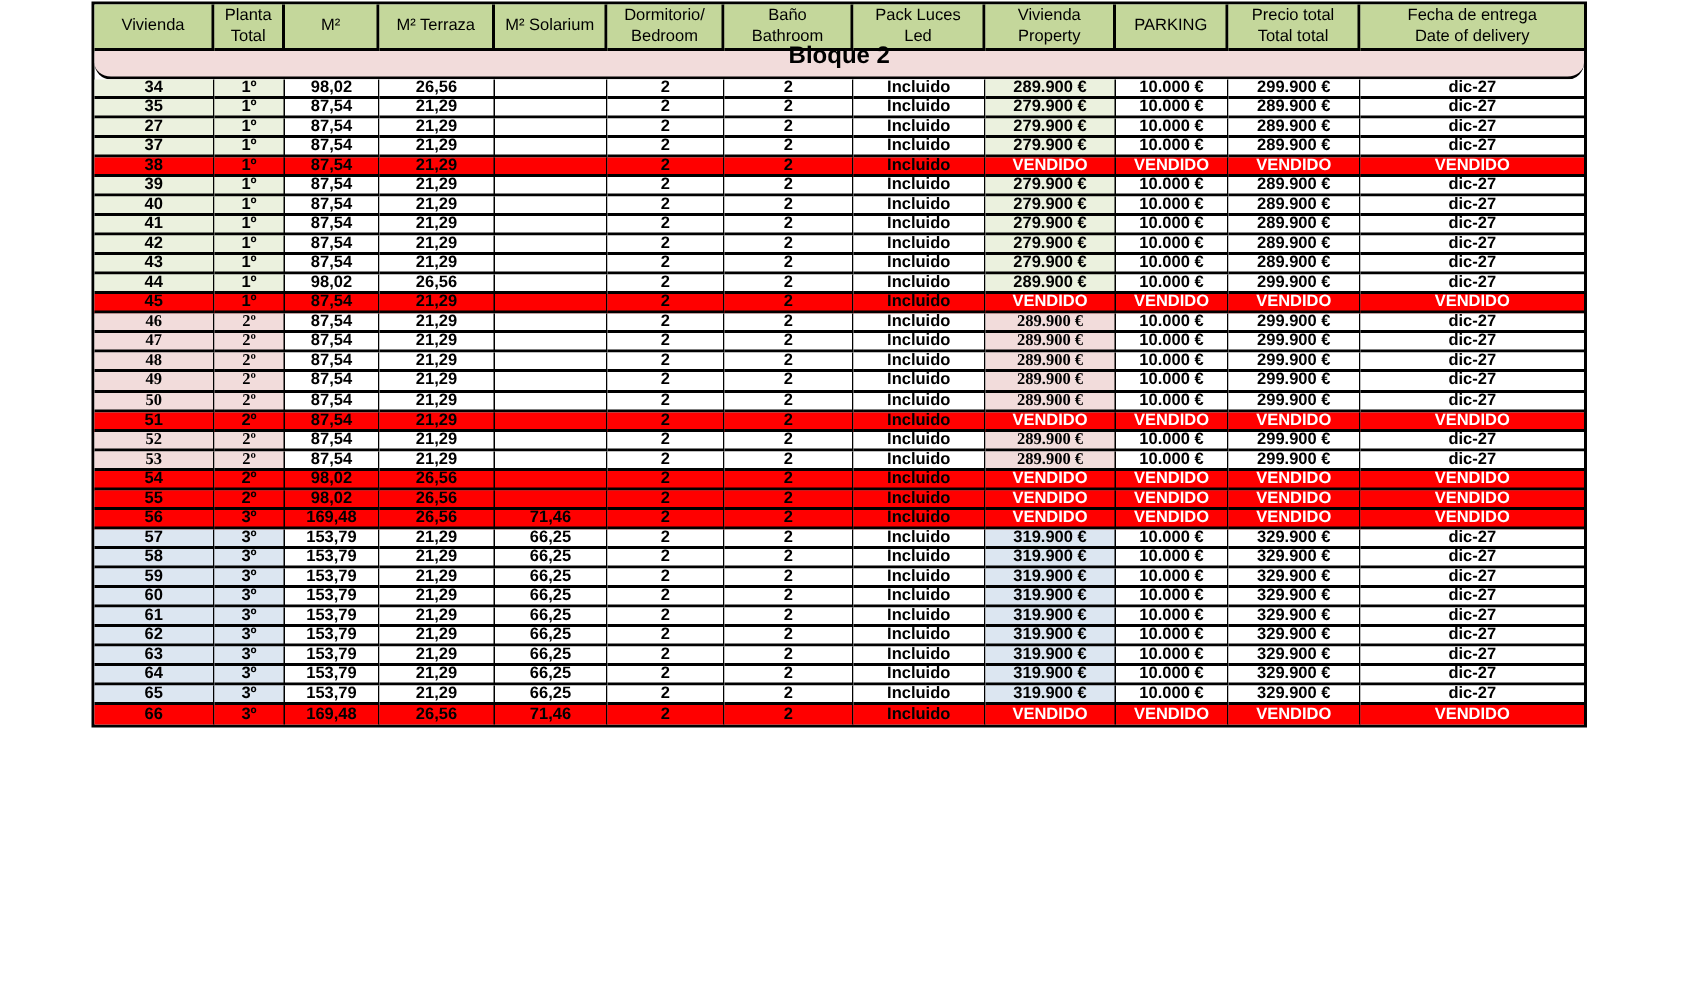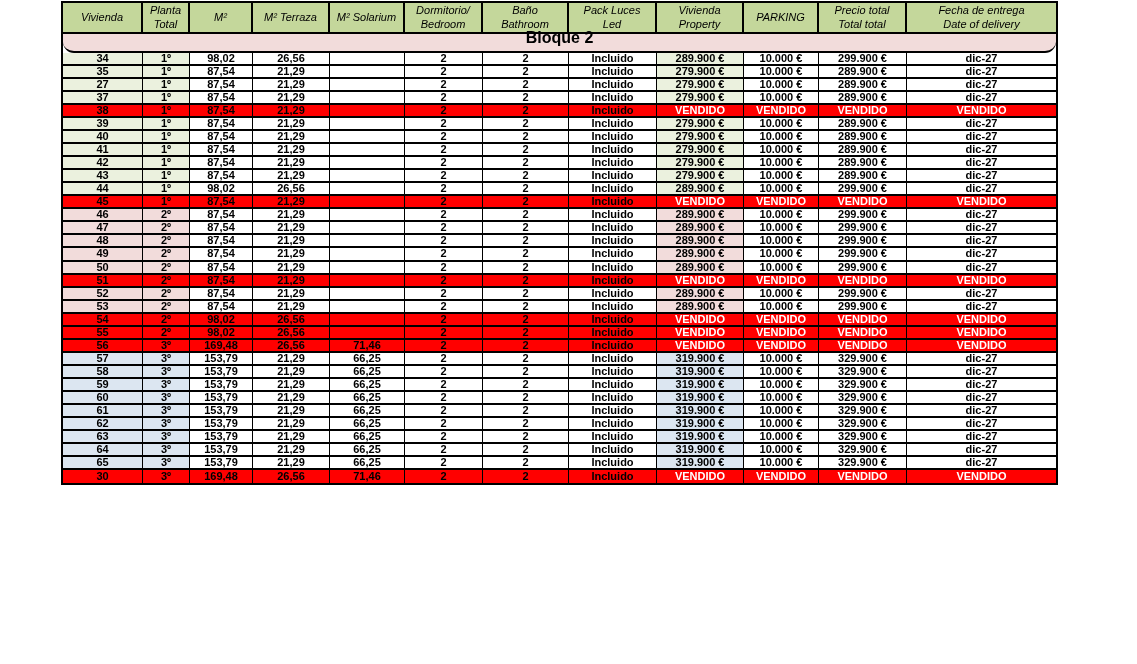--- a/index.html
+++ b/index.html
@@ -22,21 +22,21 @@
     width:993px;
     border:2px solid var(--border);
     background:#fff;
     box-sizing:content-box;
   }
   .grid-row{
     display:grid;
     grid-template-columns:80px 47px 63px 77px 75px 78px 86px 88px 87px 75px 88px 149px;
   }
   
-  .header-row{height:22px;font-style:italic;}
+  .header-row{height:22px;}
   .hcell{
     box-sizing:border-box;
     border-right:2px solid var(--border);
     border-bottom:2px solid var(--border);
     background:var(--header-bg);
     display:flex;flex-direction:column;align-items:center;justify-content:center;
     font-size:11px;line-height:1.3;text-align:center;
   }
   .hcell:last-child{border-right:none;}
   
@@ -55,21 +55,21 @@
     border-right:1px solid var(--border);
     border-bottom:2px solid var(--border);
     background:#fff;
     display:flex;align-items:center;justify-content:center;
     font-size:11px;font-weight:bold;line-height:1;
     overflow:hidden;white-space:nowrap;
   }
   .cell:last-child{border-right:none;}
   .body-rows .row:last-child .cell{border-bottom:none;}
   .row.floor1 .tint{background:var(--floor1-bg);}
-  .row.floor2 .tint{background:var(--floor2-bg);}
+  .row.floor2 .tint{background:var(--floor2-bg);font-family:Liberation Serif, serif;}
   .row.floor3 .tint{background:var(--floor3-bg);}
   .row.sold .cell{background:var(--sold-bg);}
   .row.sold [data-cell="property"],
   .row.sold [data-cell="parking"],
   .row.sold [data-cell="total"],
   .row.sold [data-cell="fecha"]{color:var(--sold-text);}
 </style>
 </head>
 <body>
 
@@ -608,21 +608,21 @@
     <div class="cell" data-cell="dormitorio">2</div>
     <div class="cell" data-cell="bano">2</div>
     <div class="cell" data-cell="pack">Incluido</div>
     <div class="cell tint" data-cell="property">319.900 €</div>
     <div class="cell" data-cell="parking">10.000 €</div>
     <div class="cell" data-cell="total">329.900 €</div>
     <div class="cell" data-cell="fecha">dic-27</div>
   </div>
 
   <div class="grid-row row sold">
-    <div class="cell tint" data-cell="vivienda">30</div>
+    <div class="cell tint" data-cell="vivienda">66</div>
     <div class="cell tint" data-cell="planta">3º</div>
     <div class="cell" data-cell="m2">169,48</div>
     <div class="cell" data-cell="terraza">26,56</div>
     <div class="cell" data-cell="solarium">71,46</div>
     <div class="cell" data-cell="dormitorio">2</div>
     <div class="cell" data-cell="bano">2</div>
     <div class="cell" data-cell="pack">Incluido</div>
     <div class="cell tint" data-cell="property">VENDIDO</div>
     <div class="cell" data-cell="parking">VENDIDO</div>
     <div class="cell" data-cell="total">VENDIDO</div>

